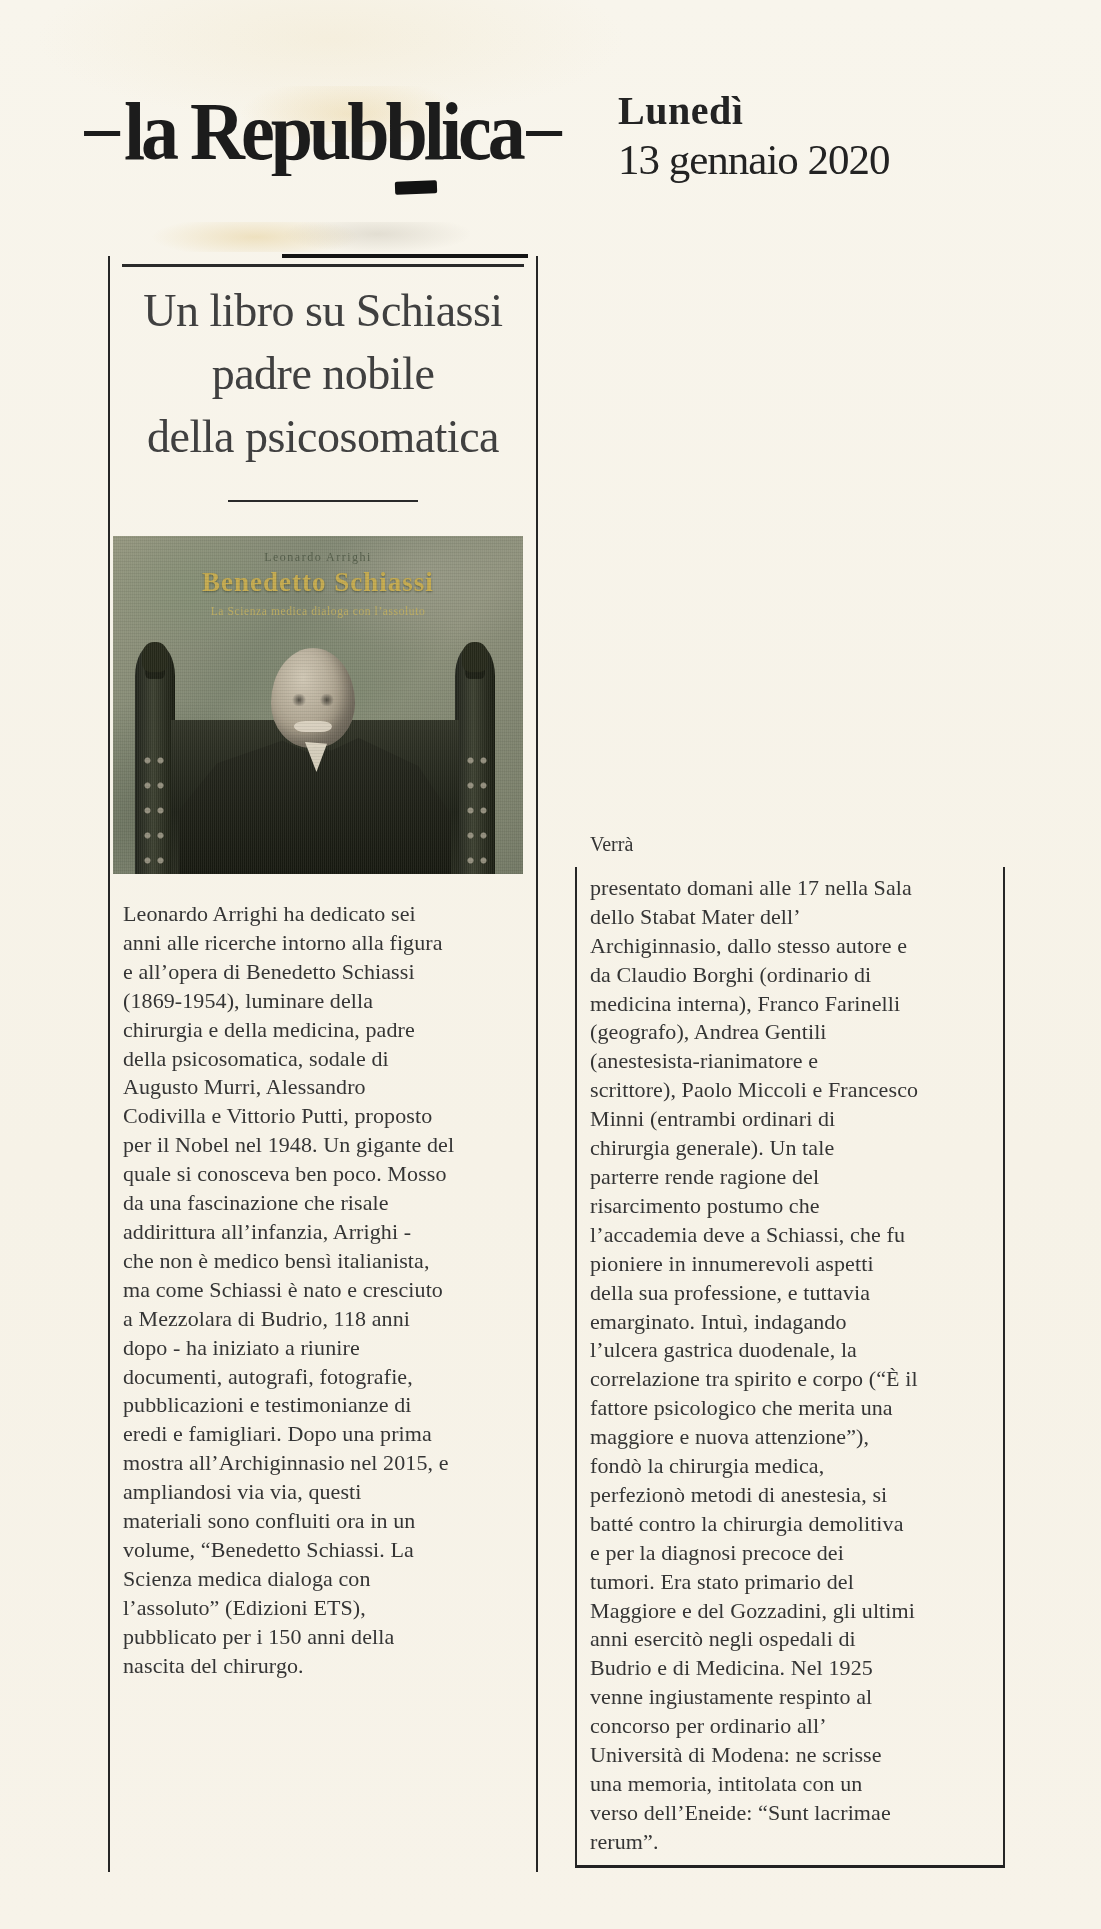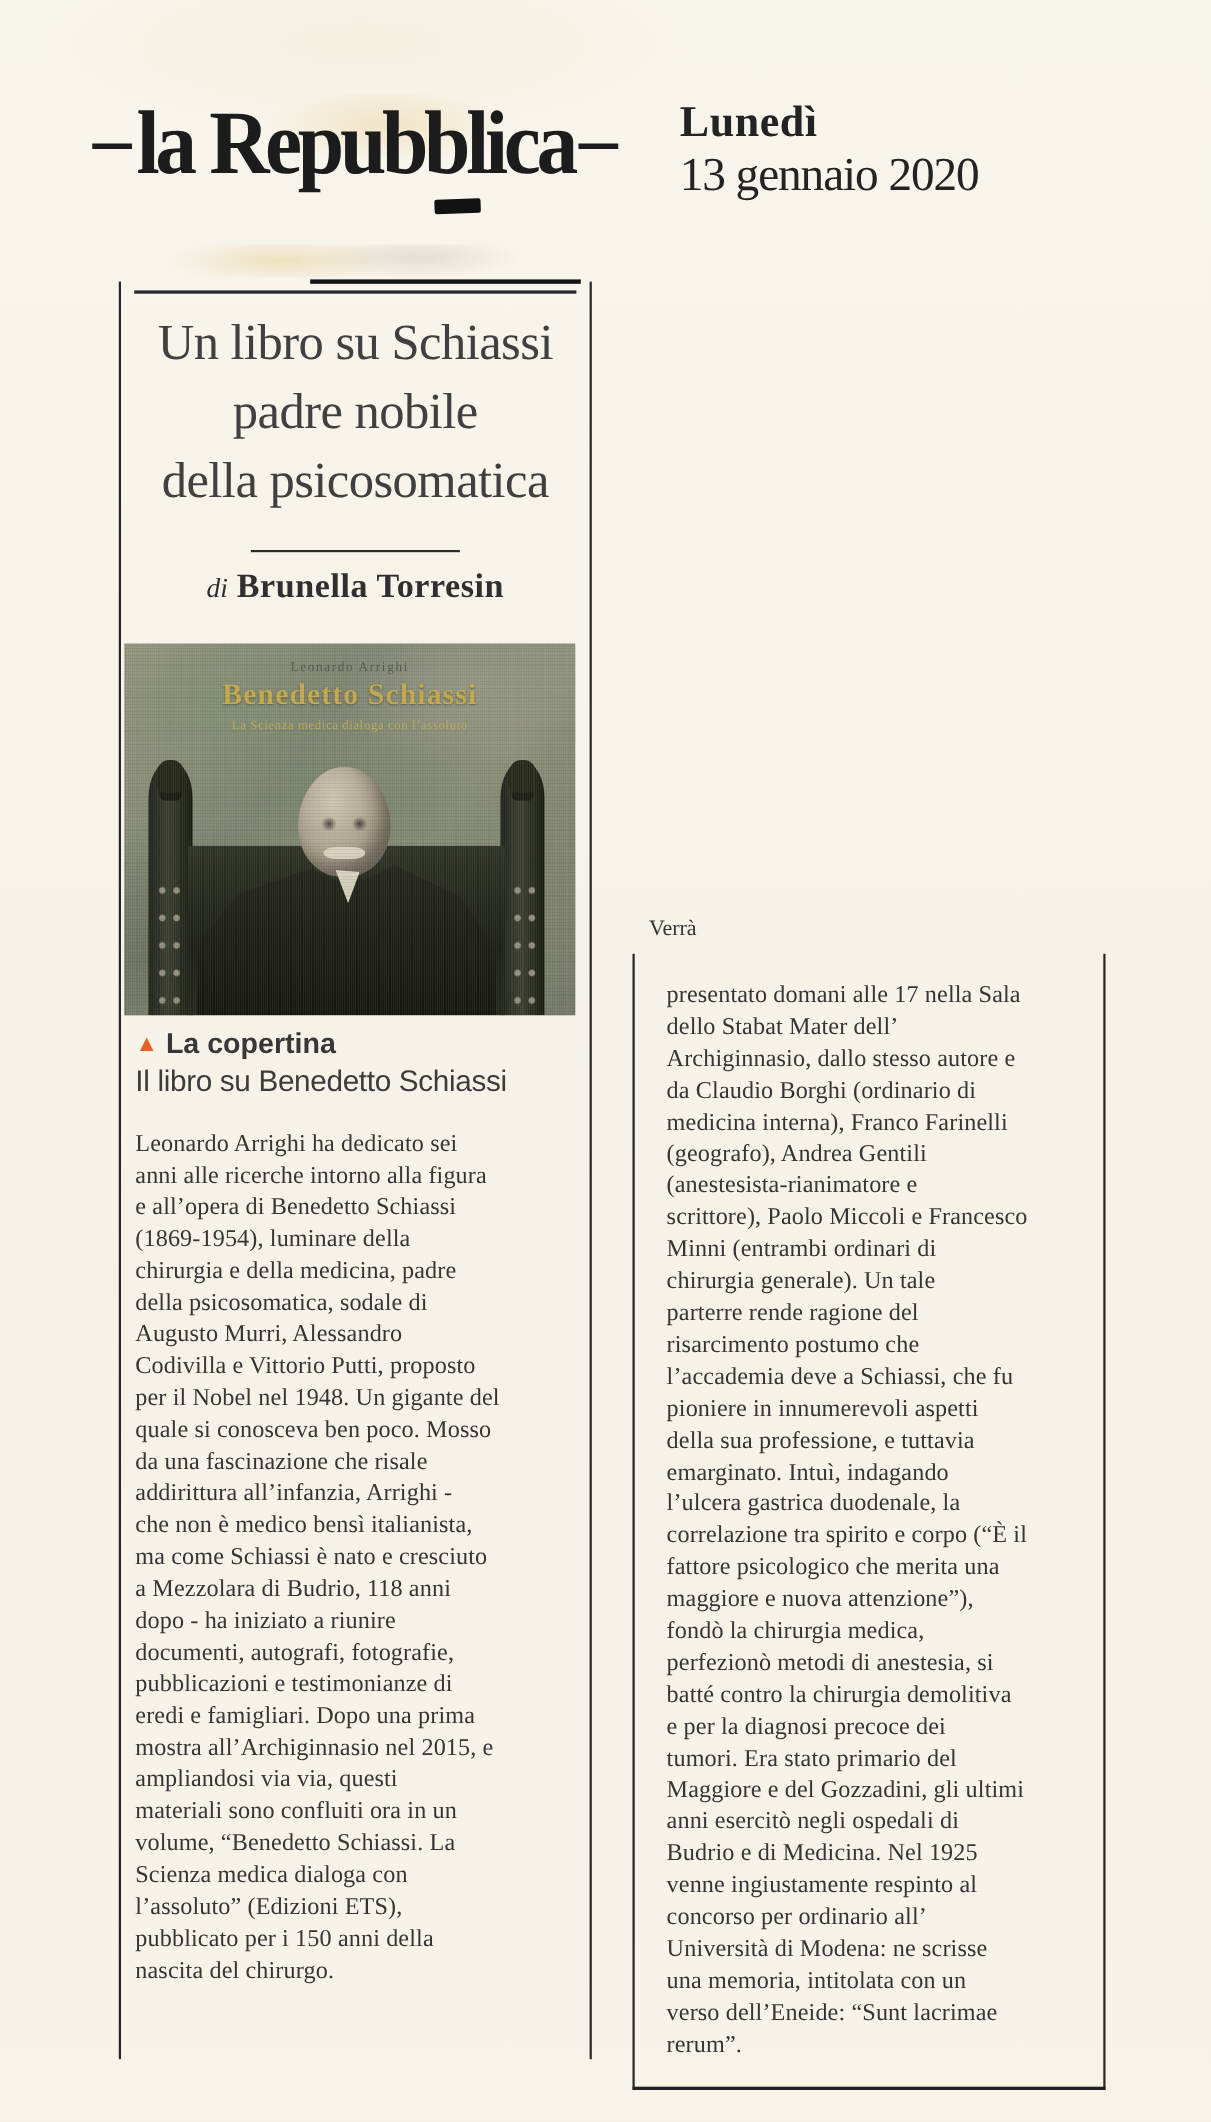--- a/index.html
+++ b/index.html
@@ -161,21 +161,21 @@
 
   
   .col-right{position:absolute;left:575px;top:830px;width:430px;}
   .lead-word{padding-left:15px;font-size:20px;line-height:28.9px;color:#353535;}
   .right-box{
     margin-top:8px;
     border-left:2px solid #262626;border-right:2px solid #262626;border-bottom:3px solid #222;
     box-sizing:border-box;
     padding:7px 6px 8px 13px;
   }
-  .right-box .bodytext{margin:16px;}
+  .right-box .bodytext{margin:0;}
 </style>
 </head>
 <body>
 
 <div class="page">
 
   <header class="masthead">
     <div class="artifact smudge-a"></div>
     <div class="logo"><span class="dash">–</span><span class="logo-text">la Repubblica</span><span class="dash">–</span></div>
     <div class="dateblock">
@@ -190,43 +190,36 @@
   <section class="col-left">
     <div class="top-border-seg"></div>
 
     <hr class="rule full">
 
     <h1 class="headline">Un libro su Schiassi
 padre nobile
 della psicosomatica</h1>
 
     <hr class="rule short">
-    <div class="byline">
-      <span class="byline-di">di</span><span class="byline-name">Brunella Torresin</span>
-    </div>
 
     <figure class="cover" style="margin-left:3px;margin-right:0;">
       <div class="cover-author">Leonardo Arrighi</div>
       <div class="cover-title">Benedetto Schiassi</div>
       <div class="cover-subtitle">La Scienza medica dialoga con l’assoluto</div>
       <div class="chair-post post-left"></div>
       <div class="chair-post post-right"></div>
       <div class="chair-back"></div>
       <div class="portrait-head"></div>
       <div class="portrait-suit"></div>
       <div class="portrait-collar"></div>
       <div class="studs studs-left"></div>
       <div class="studs studs-right"></div>
       <div class="cover-grain"></div>
     </figure>
 
-    <figcaption class="caption">
-      <div class="cap1"><span class="tri">▲</span><span>La copertina</span></div>
-      <div class="cap2">Il libro su Benedetto Schiassi</div>
-    </figcaption>
 
     <p class="bodytext">Leonardo Arrighi ha dedicato sei
 anni alle ricerche intorno alla figura
 e all’opera di Benedetto Schiassi
 (1869-1954), luminare della
 chirurgia e della medicina, padre
 della psicosomatica, sodale di
 Augusto Murri, Alessandro
 Codivilla e Vittorio Putti, proposto
 per il Nobel nel 1948. Un gigante del

